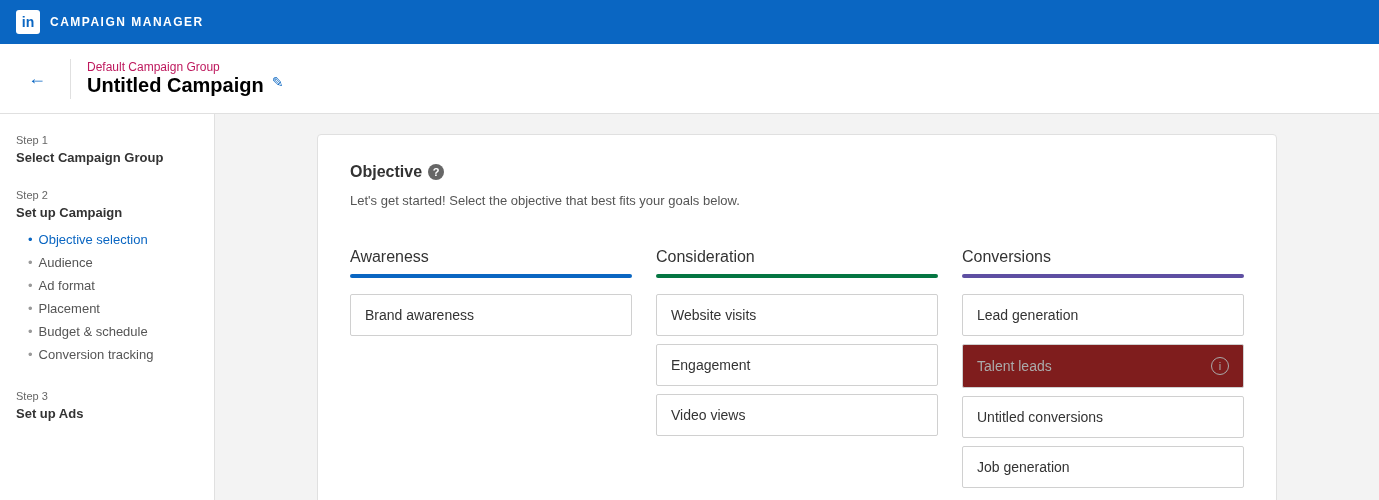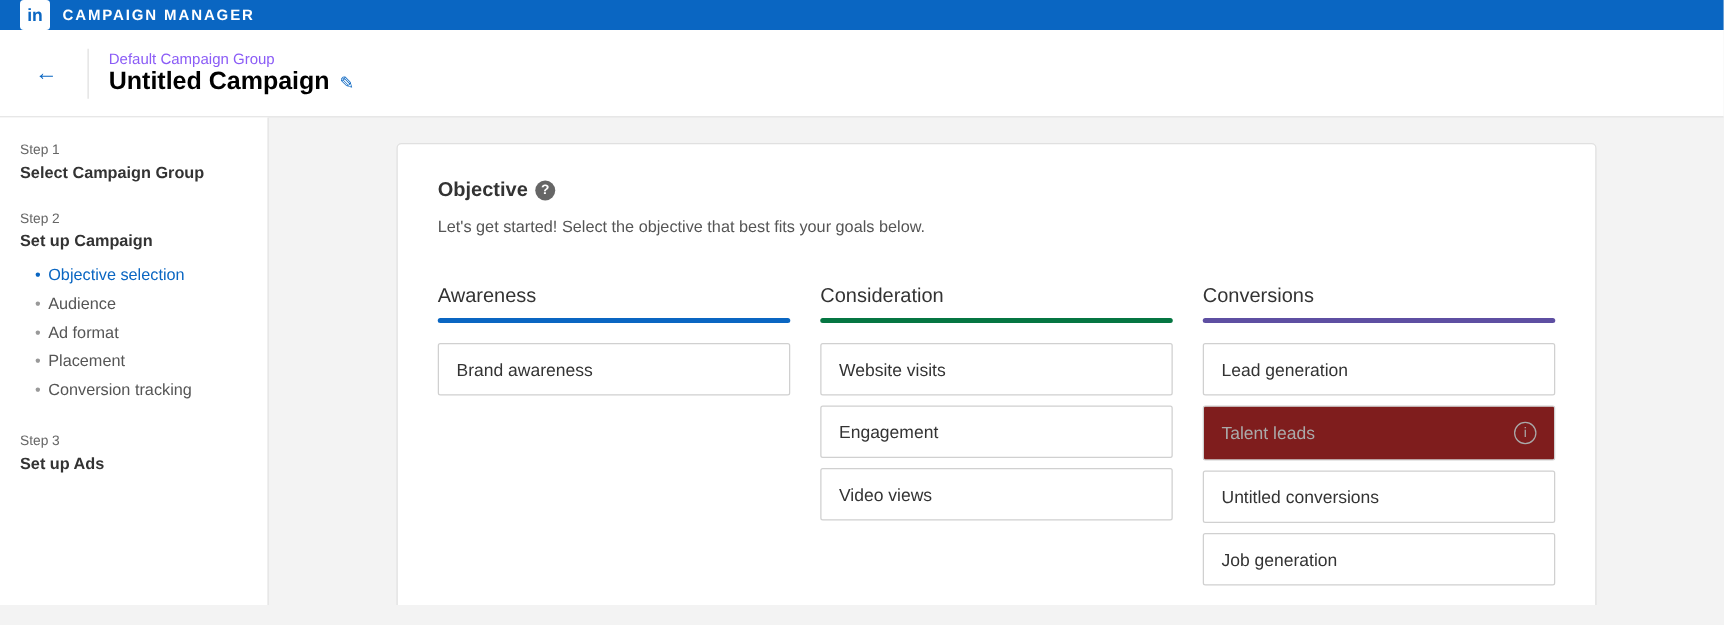--- a/index.html
+++ b/index.html
@@ -1,21 +1,21 @@
 <!DOCTYPE html>
 <html><head>
   <meta charset="utf-8">
   <style>
     * { box-sizing: border-box; margin: 0; padding: 0; }
     body { font-family: -apple-system, BlinkMacSystemFont, 'Segoe UI', Arial, sans-serif; font-size: 14px; color: #333; background: #f3f3f3; }
 
     
     .top-nav {
       background: #0a66c2;
-      height: 24px;
+      height: 44px;
       display: flex;
       align-items: center;
       padding: 0 16px;
       gap: 10px;
     }
     .linkedin-logo {
       width: 24px;
       height: 24px;
       background: white;
       border-radius: 3px;
@@ -56,25 +56,25 @@
       width: 1px;
       height: 40px;
       background: #e0e0e0;
     }
     .header-info {
       display: flex;
       flex-direction: column;
     }
     .header-subtitle {
       font-size: 12px;
-      color: #8b5cf6;
+      color: #be185d;
     }
     .header-title-row {
       display: flex;
-      align-items: center;
+      align-items: flex-start;
       gap: 8px;
     }
     .header-title {
       font-size: 20px;
       font-weight: 600;
       color: #000;
     }
     .edit-icon {
       color: #0a66c2;
       cursor: pointer;
@@ -262,20 +262,21 @@
     </div>
 
     <div class="step-section">
       <div class="step-label">Step 2</div>
       <div class="step-name active">Set up Campaign</div>
       <ul class="sub-nav">
         <li class="active">Objective selection</li>
         <li>Audience</li>
         <li>Ad format</li>
         <li>Placement</li>
+        <li>Budget &amp; schedule</li>
         <li>Conversion tracking</li>
       </ul>
     </div>
 
     <div class="step-section">
       <div class="step-label">Step 3</div>
       <div class="step-name">Set up Ads</div>
     </div>
   </div>
 

